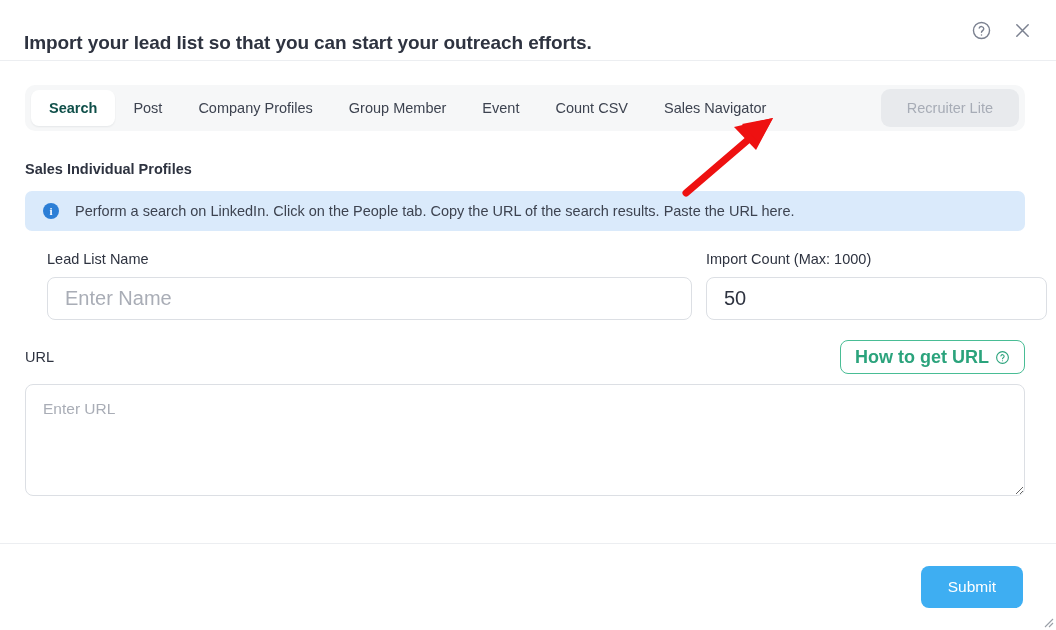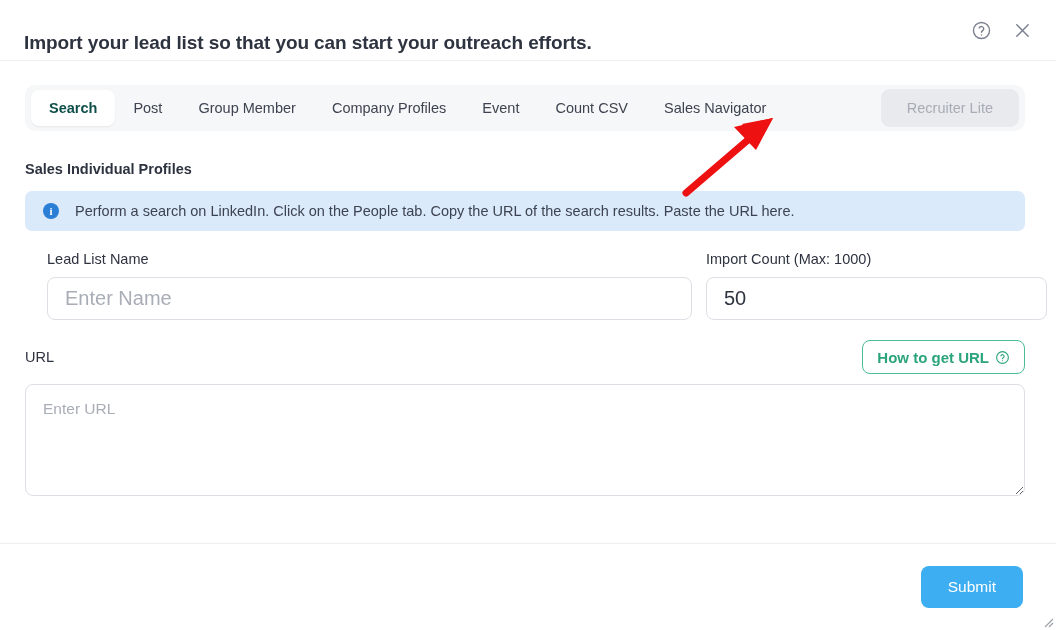--- a/index.html
+++ b/index.html
@@ -176,21 +176,21 @@
     margin-bottom: 10px;
     height: 34px;
   }
   .how-btn {
     border: 1.6px solid #49bd95;
     color: #2ba37c;
     background: #ffffff;
     border-radius: 8px;
     height: 34px;
     padding: 0 14px;
-    font-size: 15px;
+    font-size: 18px;
     font-weight: bold;
     display: flex;
     align-items: center;
     gap: 6px;
     cursor: pointer;
     font-family: "Liberation Sans", sans-serif;
   }
   .how-btn svg { display: block; }
 
   textarea.url-area {
@@ -275,24 +275,24 @@
   <div class="modal-body">
 
     <div class="tabbar">
       <div class="tab active">
         <span>Search</span>
       </div>
       <div class="tab">
         <span>Post</span>
       </div>
       <div class="tab">
+        <span>Company Profiles</span>
+      </div>
+      <div class="tab">
         <span>Group Member</span>
-      </div>
-      <div class="tab">
-        <span>Company Profiles</span>
       </div>
       <div class="tab">
         <span>Event</span>
       </div>
       <div class="tab">
         <span>Count CSV</span>
       </div>
       <div class="tab">
         <span>Sales Navigator</span>
       </div>

